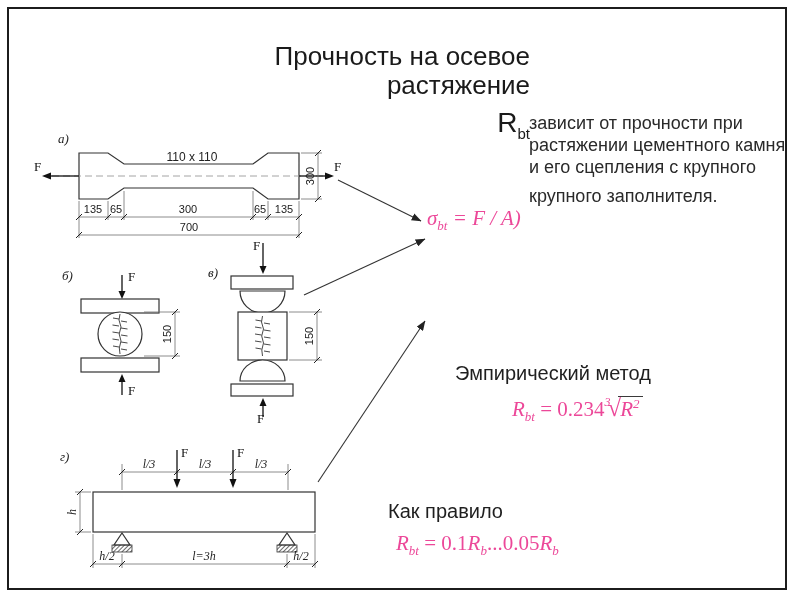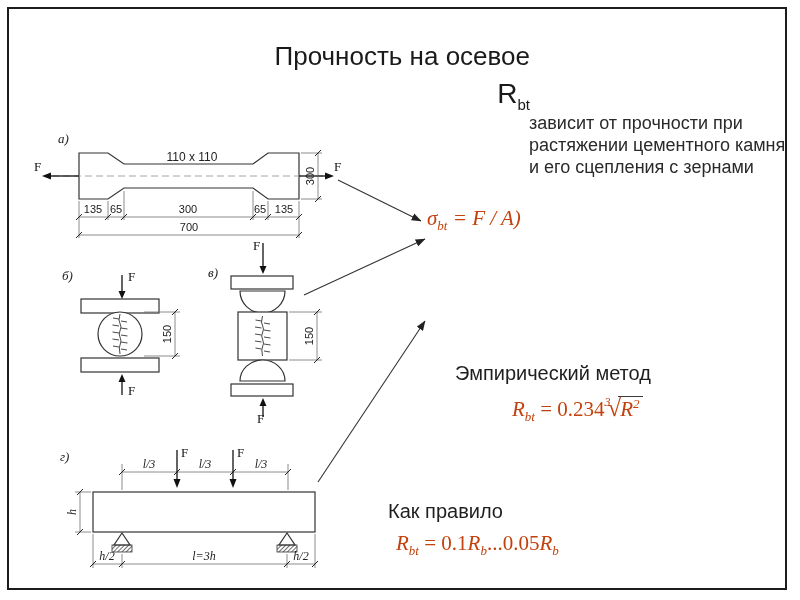--- a/index.html
+++ b/index.html
@@ -9,21 +9,21 @@
                 border:2px solid #1c1c1c;}
   .title{position:absolute;left:225px;top:42px;width:305px;text-align:right;
          font-size:26px;line-height:29px;color:#1a1a1a;}
   .title-sym{font-size:28px;margin-top:8px;}
   .title-sym sub{font-size:15px;}
   .desc{position:absolute;left:529px;top:112px;width:260px;font-size:18px;
         line-height:22px;color:#2a2a2a;}
   .desc .gap{margin-top:7px;}
   .fig{position:absolute;}
   .formula{position:absolute;font-family:"Liberation Serif",serif;font-size:21px;
-           color:#c2410c;white-space:nowrap;}
+           color:#ec4899;white-space:nowrap;}
   .m-it{font-style:italic;}
   .formula sub{font-size:13px;font-style:italic;}
   .formula sup{font-size:13px;font-style:italic;}
   .sec-label{position:absolute;font-size:20px;color:#1f1f1f;white-space:nowrap;}
   .root-idx{font-size:12px;font-style:italic;position:relative;top:-10px;margin-right:-3px;}
   .root-sign{font-size:25px;font-style:normal;}
   .root-body{display:inline-block;border-top:1.5px solid #3a3a3a;margin-left:-3px;
              padding:0 3px 0 2px;line-height:1.05;}
   .shape{fill:#ffffff;stroke:#333;stroke-width:1.2;}
   .ln-thin{stroke:#707070;stroke-width:0.8;fill:none;}
@@ -41,27 +41,29 @@
   .t-dim-it{font-family:"Liberation Serif",serif;font-style:italic;font-size:12px;}
 </style>
 </head>
 <body>
 
 <div class="stage">
   <div class="slide-border"></div>
 
   <div class="title">
     <div>Прочность на осевое</div>
+    <div>растяжение</div>
     <div class="title-sym"><span>R</span><sub>bt</sub></div>
   </div>
 
   <div class="desc">
     <div>зависит от прочности при</div>
     <div>растяжении цементного камня</div>
-    <div>и его сцепления с зернами</div>
+    <div>и его сцепления с крупного</div>
+    <div class="gap">крупного заполнителя.</div>
   </div>
 
   <svg class="fig" style="left:28px;top:125px;" width="350" height="122" viewBox="0 0 350 122">
     <text class="t-fig" x="30" y="18">а)</text>
     <polygon class="shape" points="51,28 80,28 96,39 225,39 240,28 271,28 271,74 240,74 225,63 96,63 80,74 51,74"></polygon>
     <line class="ln-dash" x1="24" y1="51" x2="300" y2="51"></line>
     <line class="fshaft" x1="51" y1="51" x2="22" y2="51"></line>
     <polygon class="fhead" points="14,51 23,47.5 23,54.5"></polygon>
     <text class="t-F" x="6" y="46">F</text>
     <line class="fshaft" x1="271" y1="51" x2="298" y2="51"></line>

